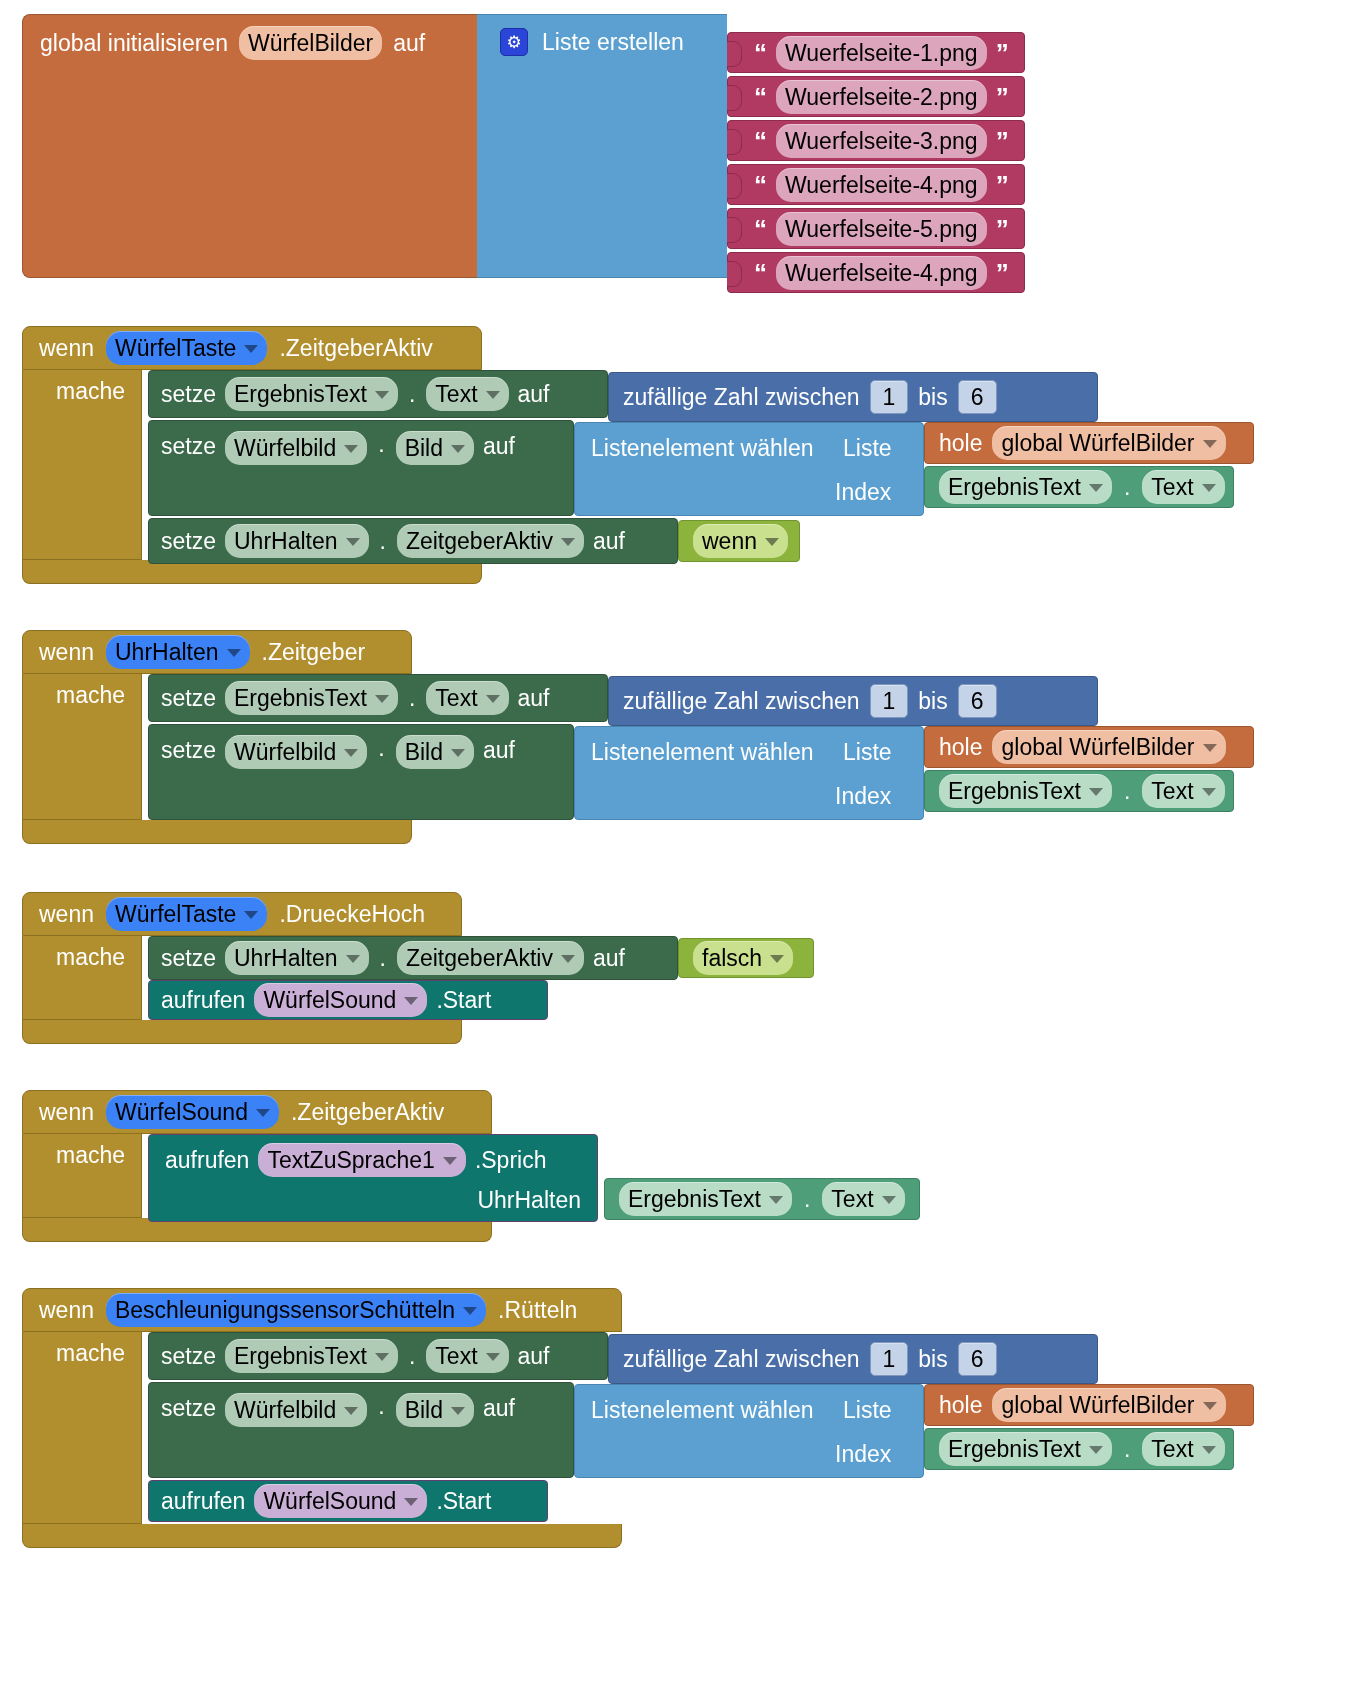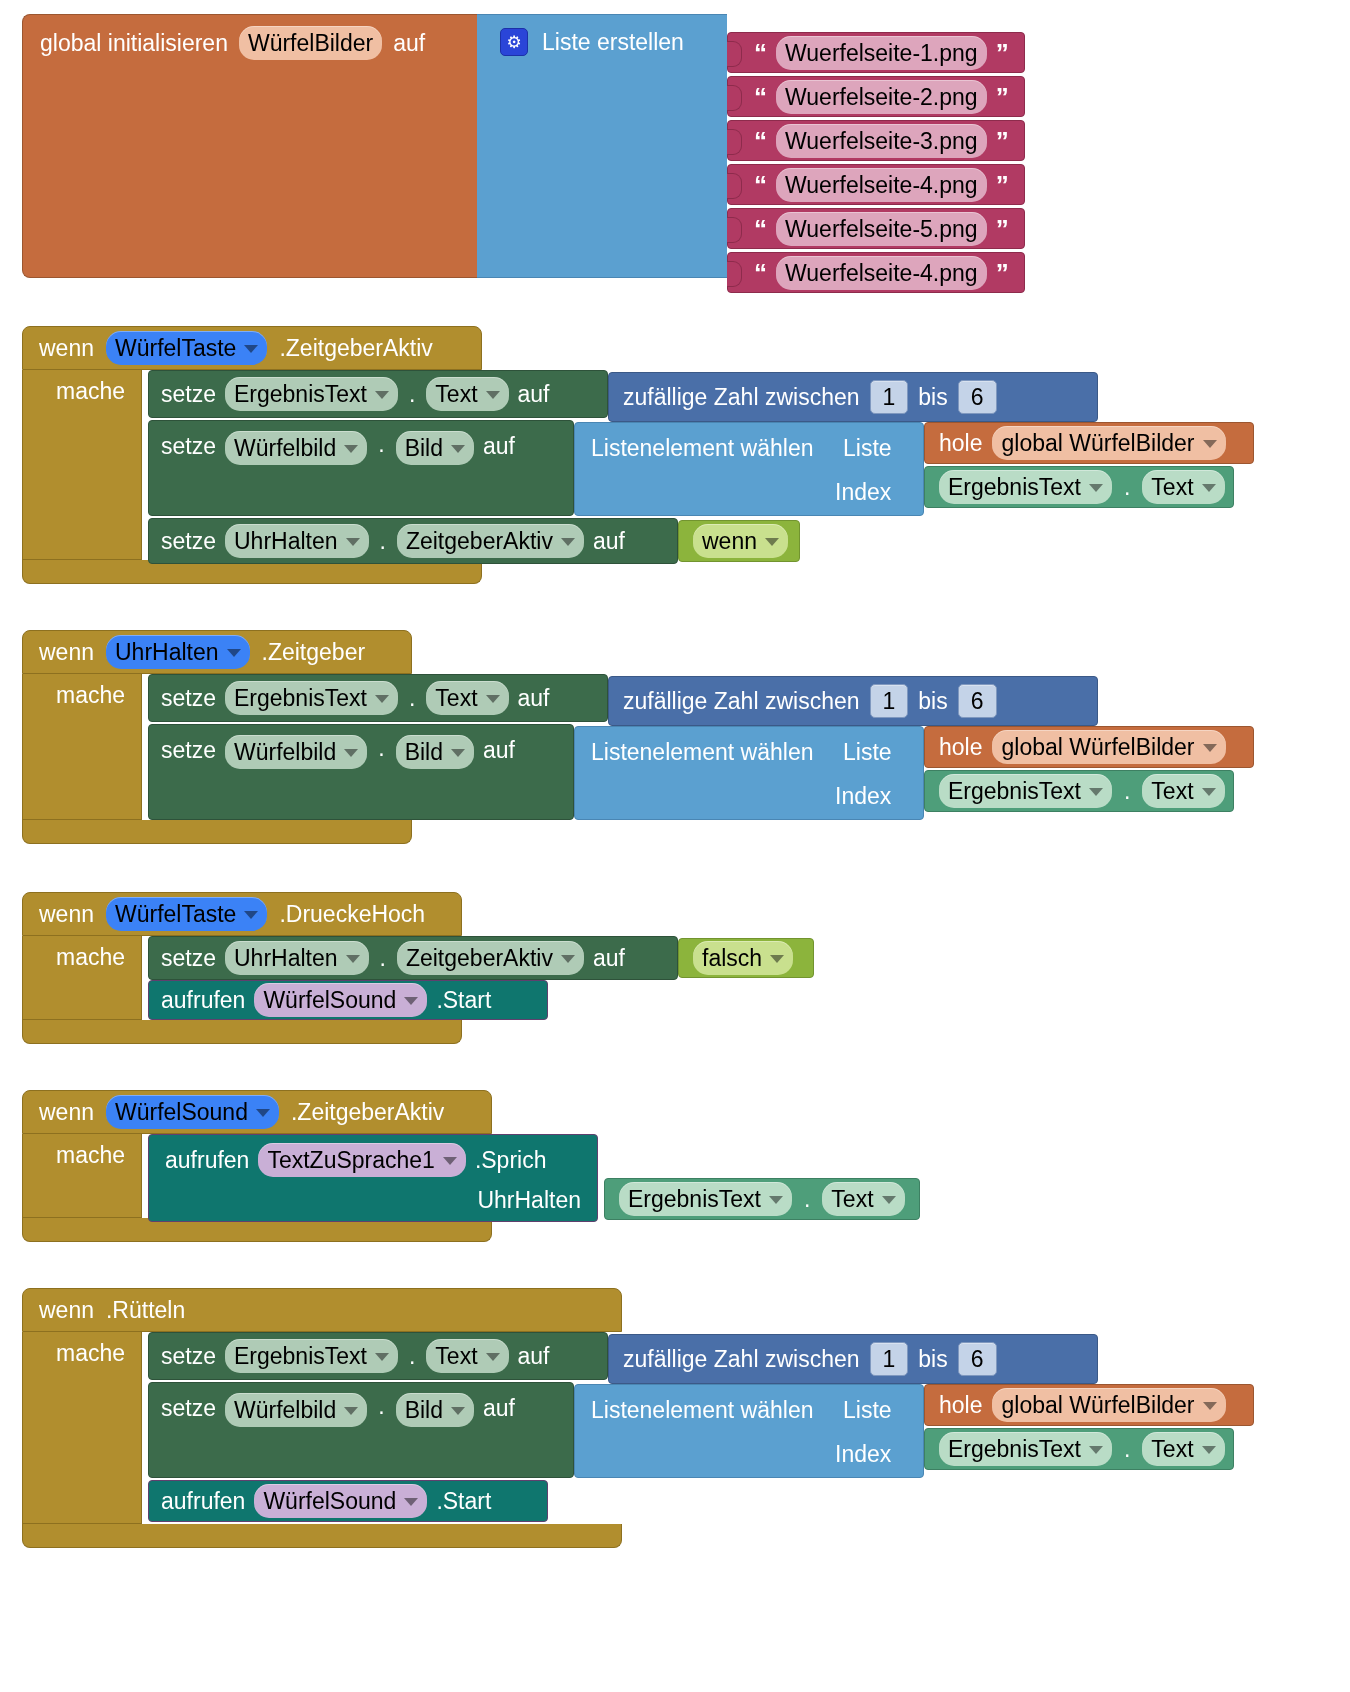--- a/index.html
+++ b/index.html
@@ -323,20 +323,21 @@
     <div class="val getter" style="left:582px;top:88px;width:316px;height:42px;">
       <span class="pill dd p-getter">ErgebnisText</span>
       <span class="dot">.</span>
       <span class="pill dd p-getter">Text</span>
     </div>
   </div>
 
   <div class="event" id="b6" style="left:22px;top:1288px;width:1260px;height:260px;">
     <div class="ev-hat" style="width:600px;">
       <span class="lbl">wenn</span>
+      <span class="pill dd p-ctrl">BeschleunigungssensorSchütteln</span>
       <span class="lbl">.Rütteln</span>
     </div>
     <div class="ev-left" style="top:44px;height:192px;"></div>
     <span class="ev-machelbl" style="top:52px;">mache</span>
     <div class="ev-bottom" style="top:236px;width:600px;height:24px;"></div>
 
     <div class="stmt setter" style="left:126px;top:44px;width:460px;height:48px;">
       <span class="lbl">setze</span>
       <span class="pill dd p-setter">ErgebnisText</span>
       <span class="dot">.</span>

